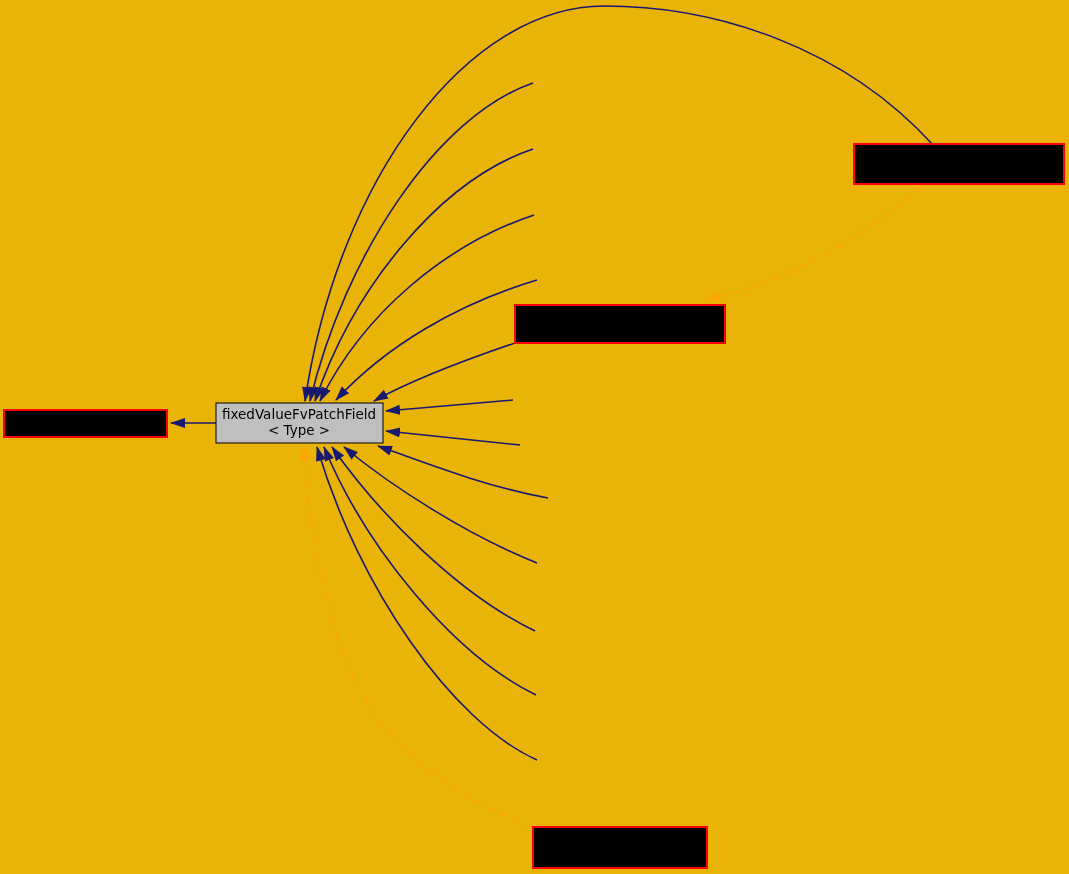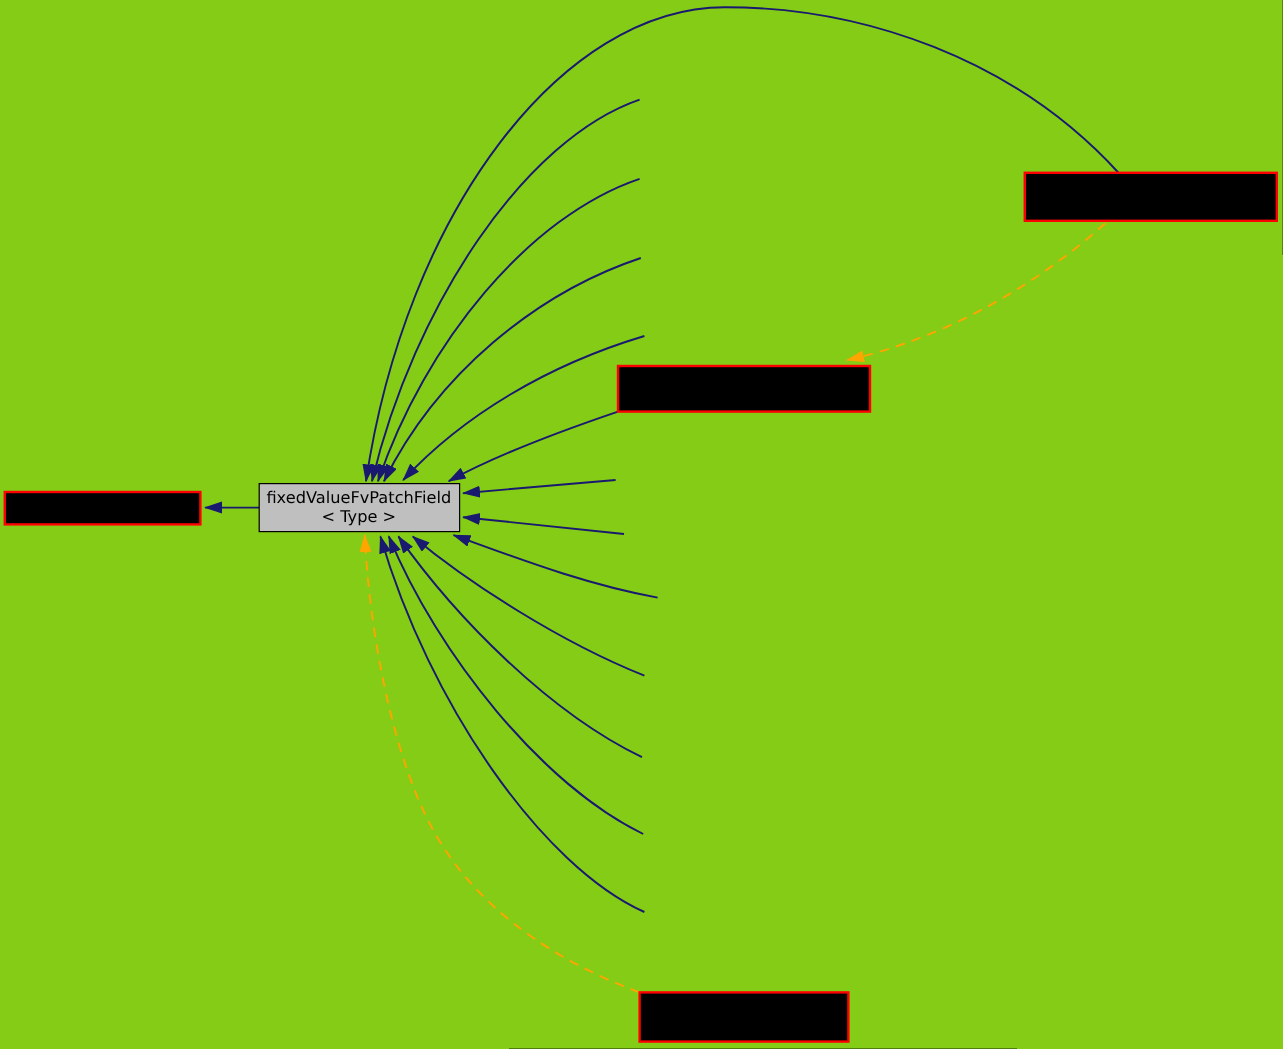--- a/index.html
+++ b/index.html
@@ -8,21 +8,21 @@
     background: #000000;
     width: 1069px;
     height: 874px;
     overflow: hidden;
     font-family: "DejaVu Sans", "Liberation Sans", sans-serif;
   }
   #stage {
     position: relative;
     width: 1069px;
     height: 874px;
-    background: #84cc16;
+    background: #eab308;
     text-align: center;
   }
   svg { display: block; }
 
   .edge-inherit {
     fill: none;
     stroke: #191970;
     stroke-width: 1.6;
   }
   .edge-template {

